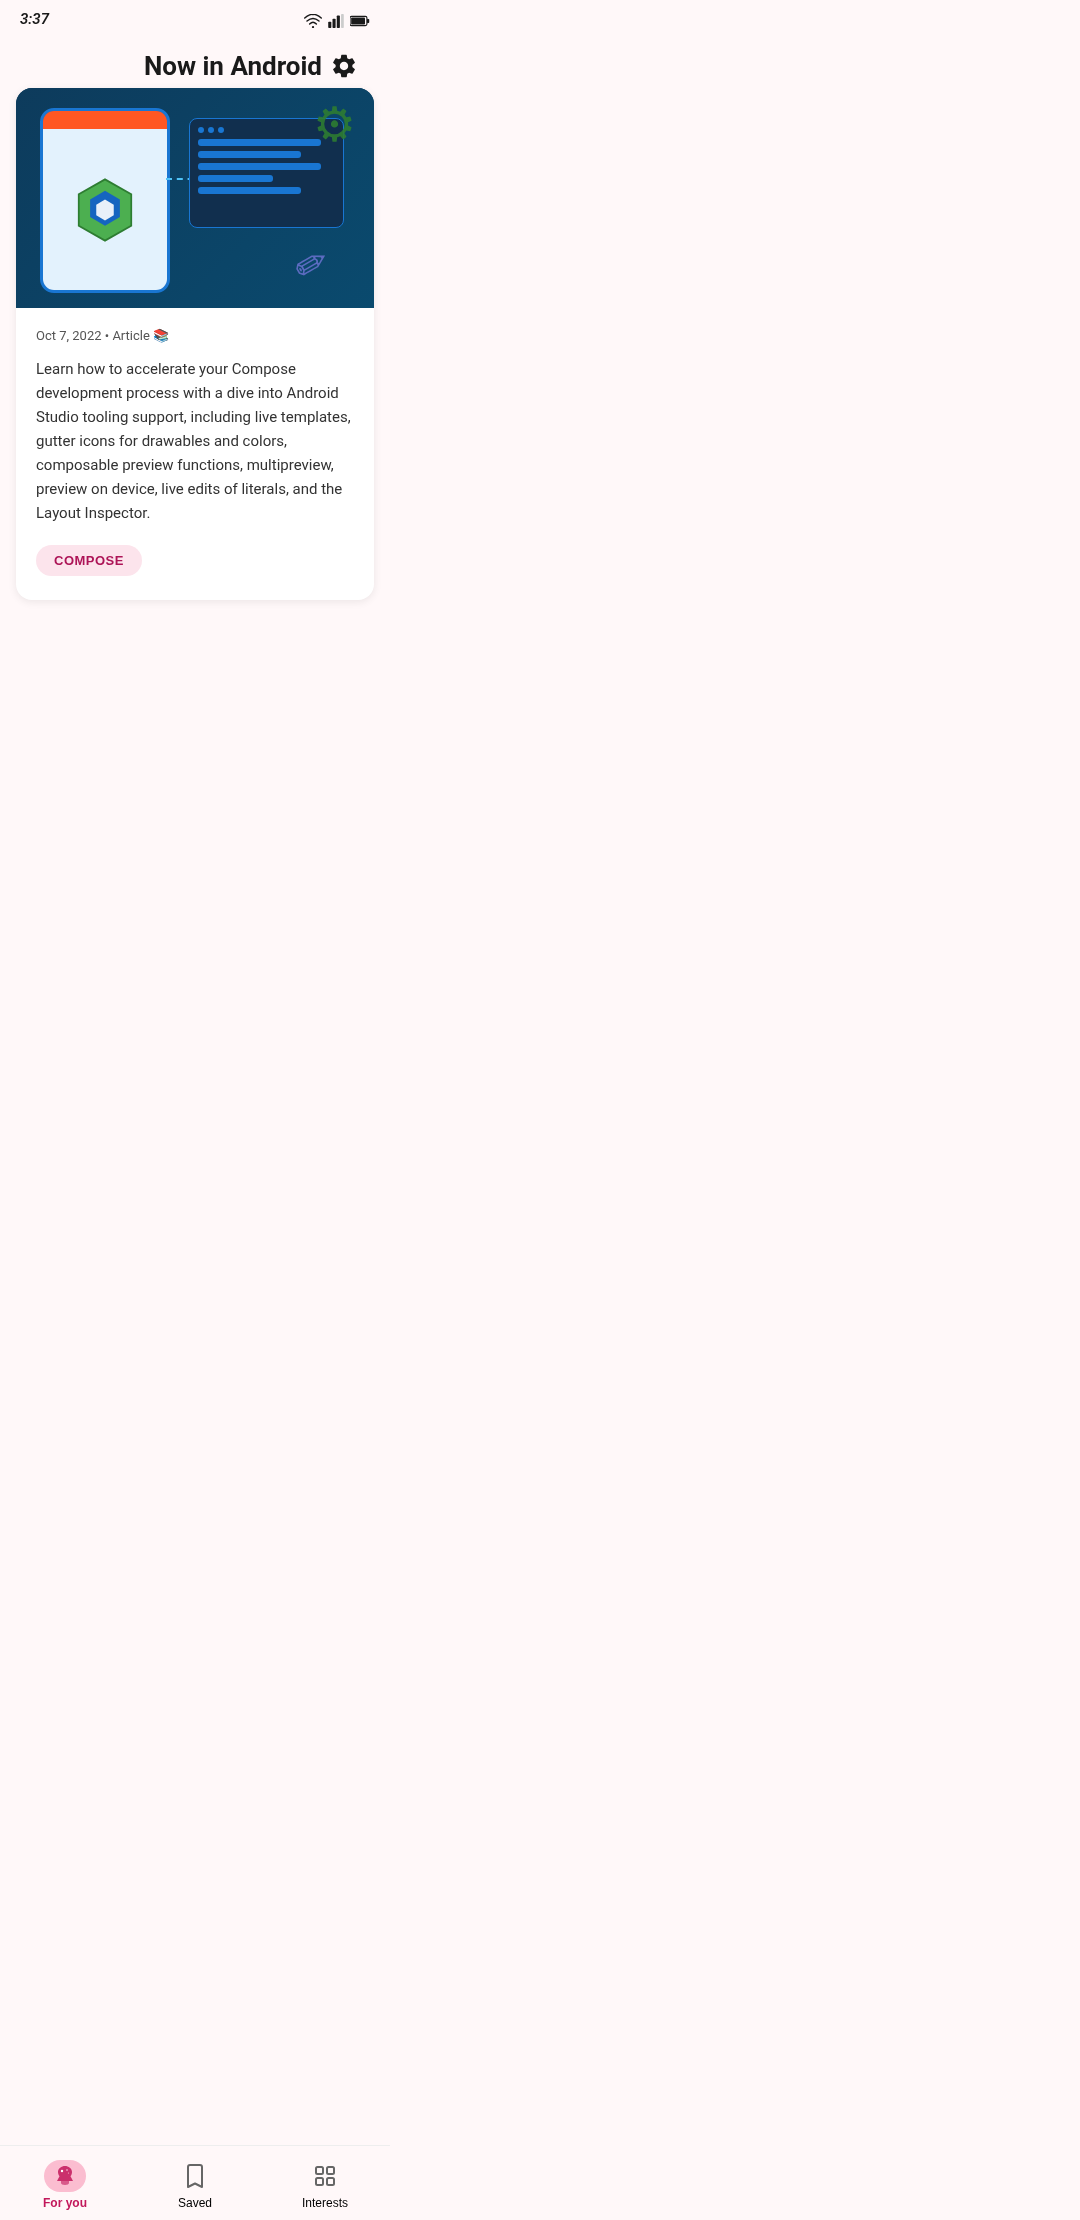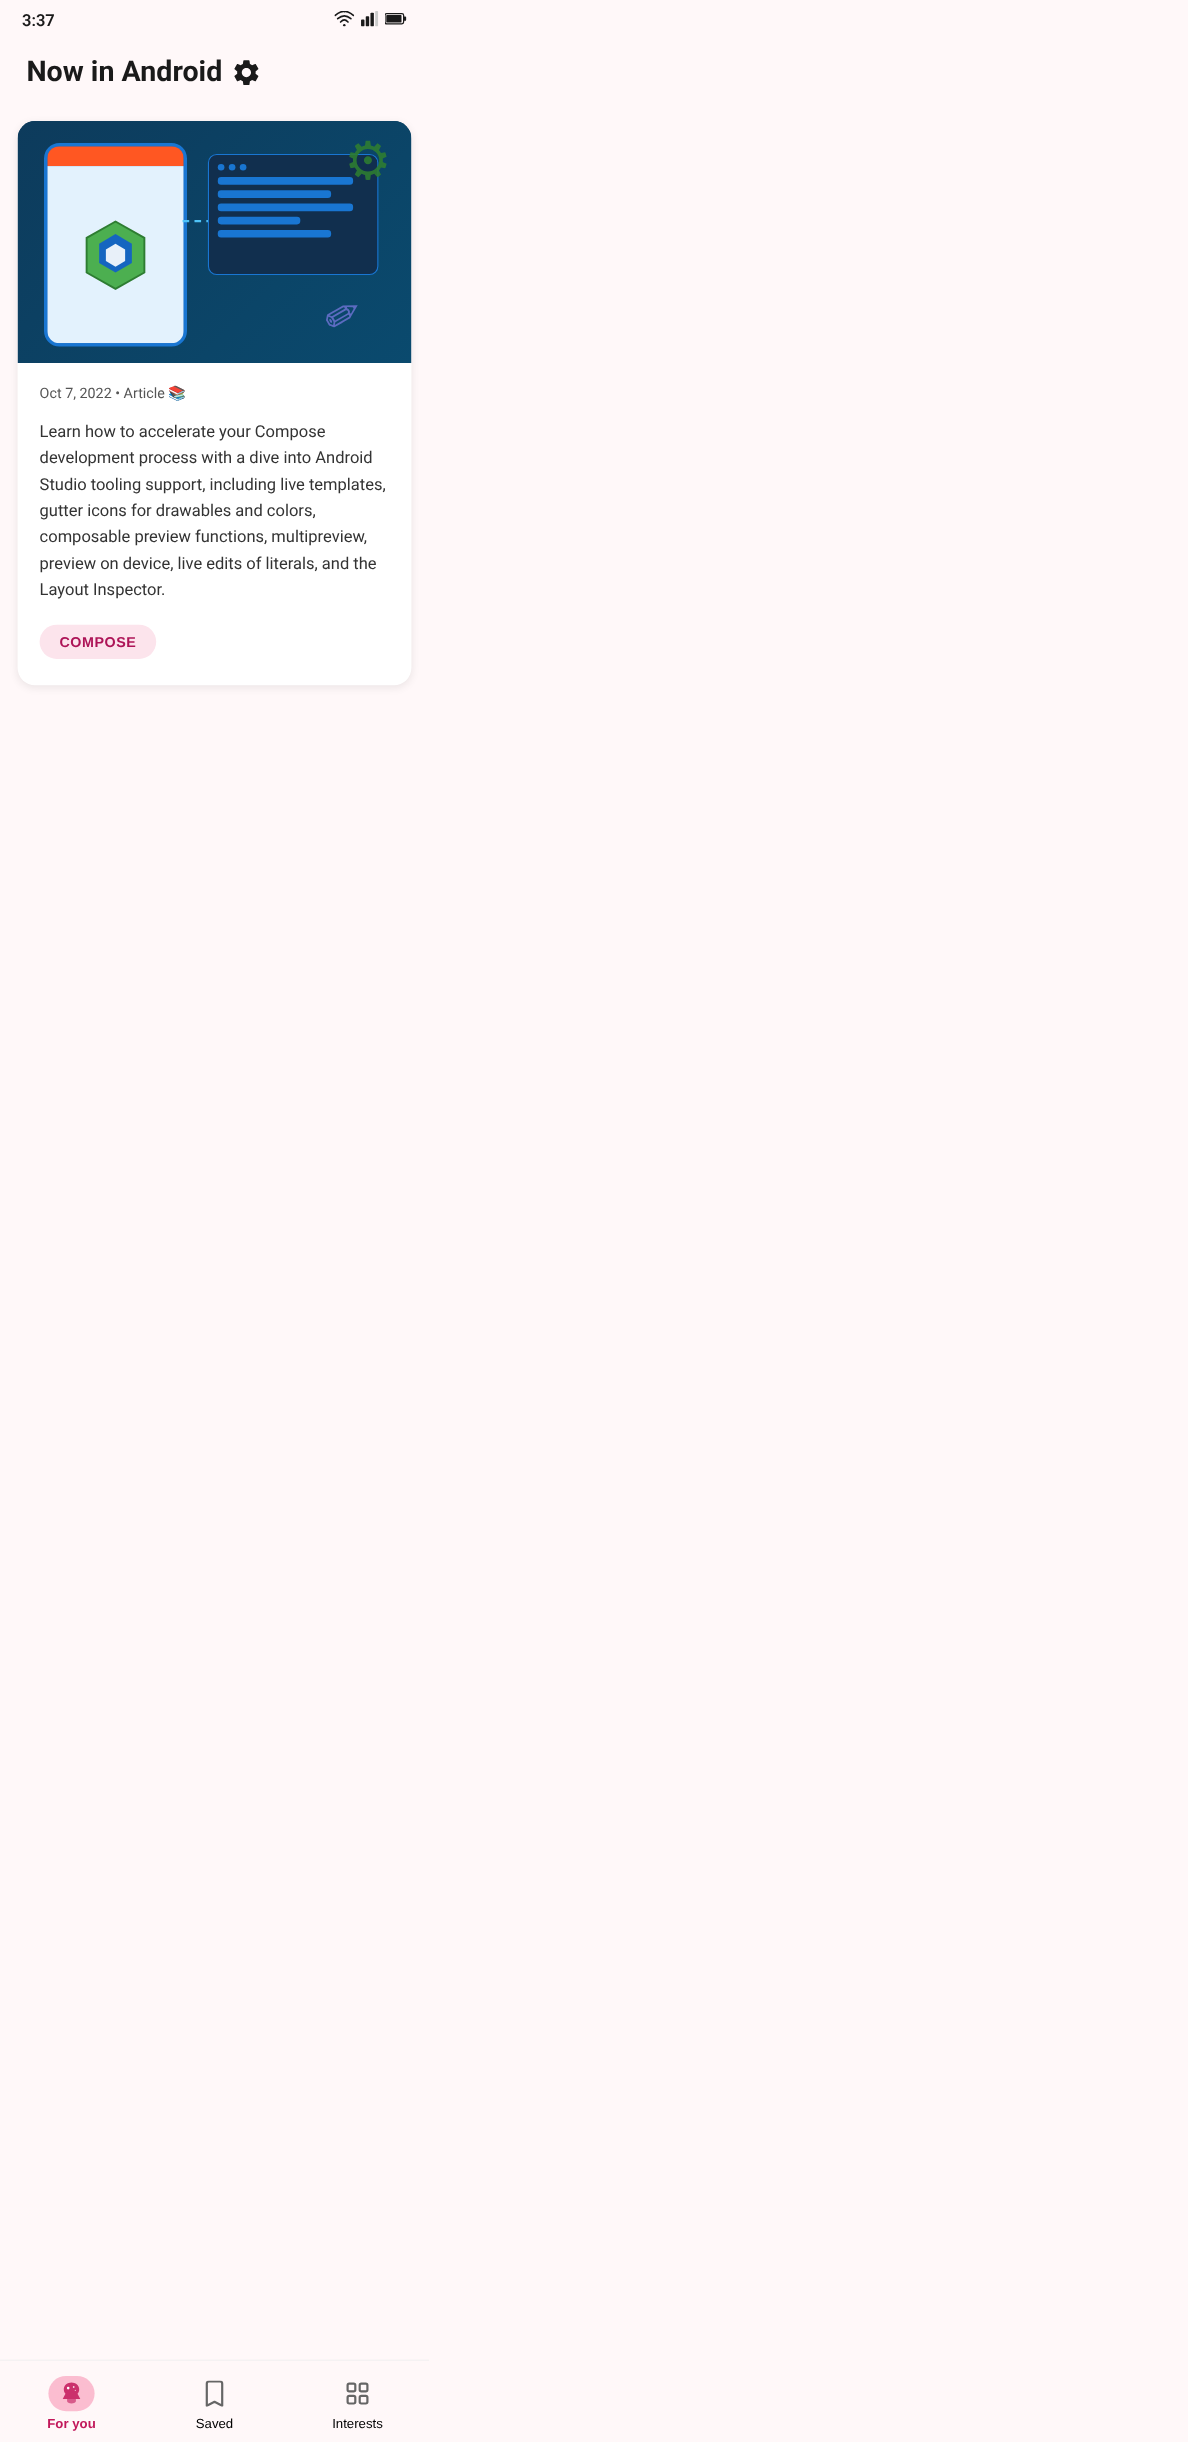--- a/index.html
+++ b/index.html
@@ -15,43 +15,44 @@
       background-color: #FFF8F9;
       font-family: 'Roboto', Arial, sans-serif;
       position: relative;
       overflow-x: hidden;
     }
 
     
     .status-bar {
       display: flex;
       justify-content: space-between;
-      align-items: flex-start;
+      align-items: flex-end;
       padding: 10px 20px 6px;
       background: #FFF8F9;
+      font-style: italic;
     }
 
     .status-time {
       font-size: 15px;
       font-weight: 600;
       color: #1a1a1a;
     }
 
     .status-icons {
       display: flex;
       gap: 6px;
       align-items: center;
     }
 
     
     .header {
       display: flex;
-      justify-content: flex-start;
-      align-items: center;
-      padding: 10px 24px 22px;
+      justify-content: flex-end;
+      align-items: center;
+      padding: 10px 24px 0;
       background: #FFF8F9;
     }
 
     .header-title {
       font-size: 26px;
       font-weight: 700;
       color: #1a1a1a;
     }
 
     .settings-btn {

